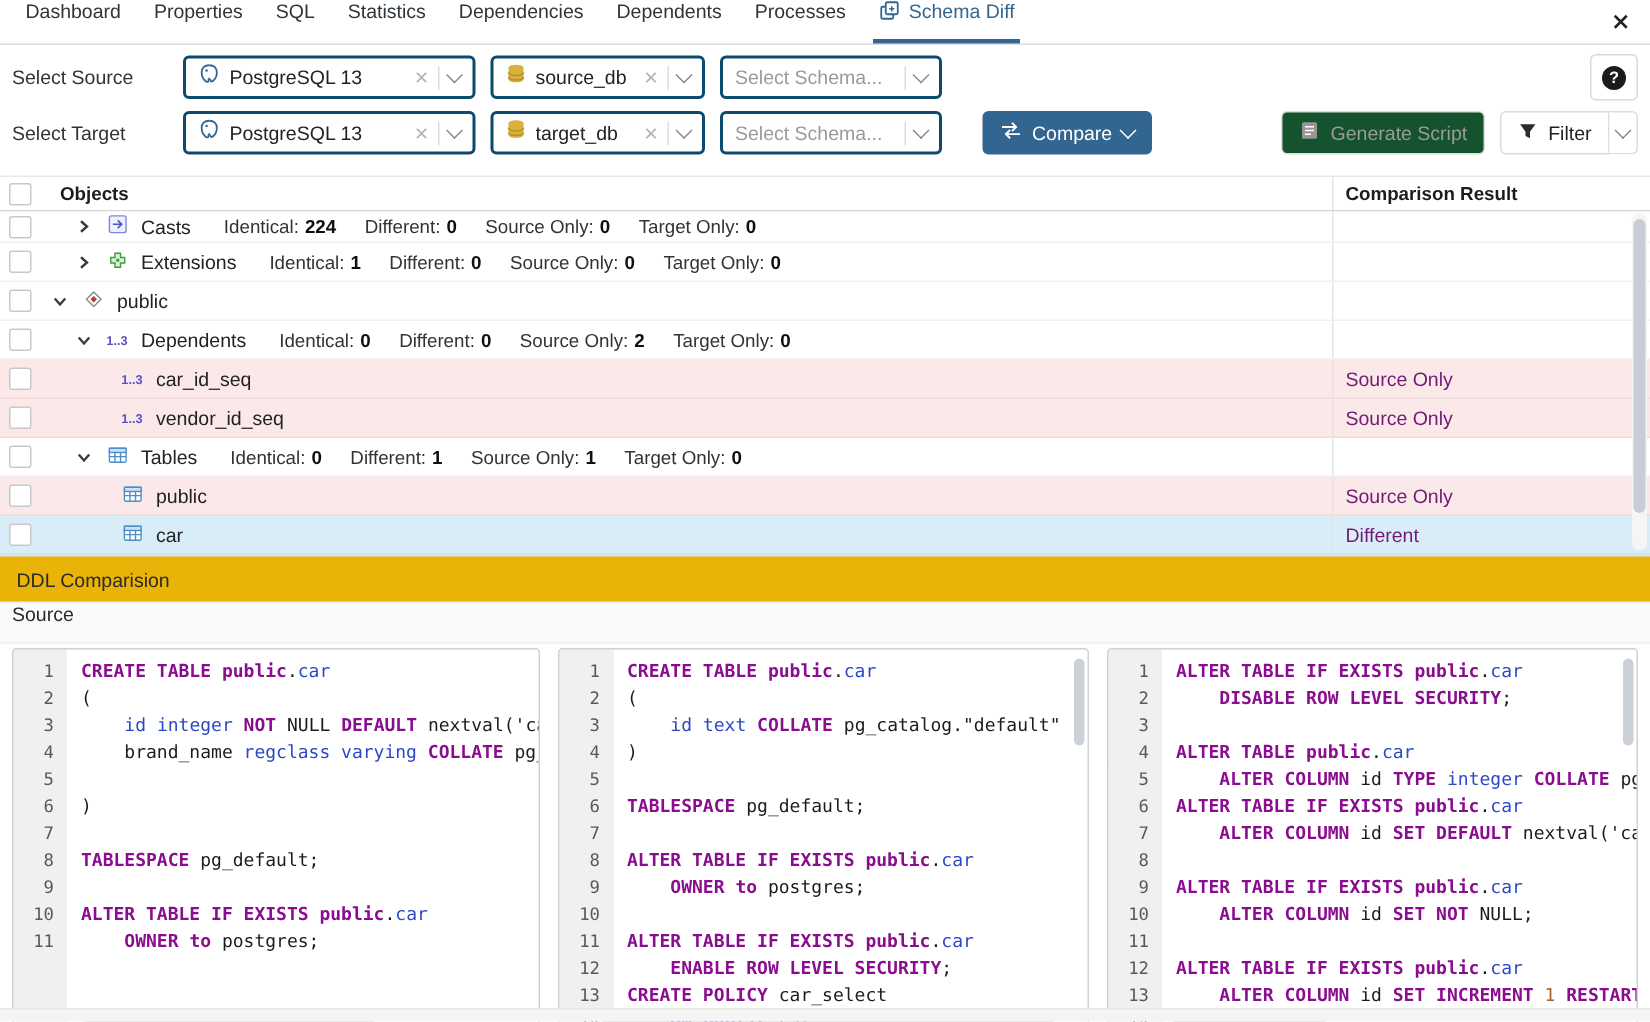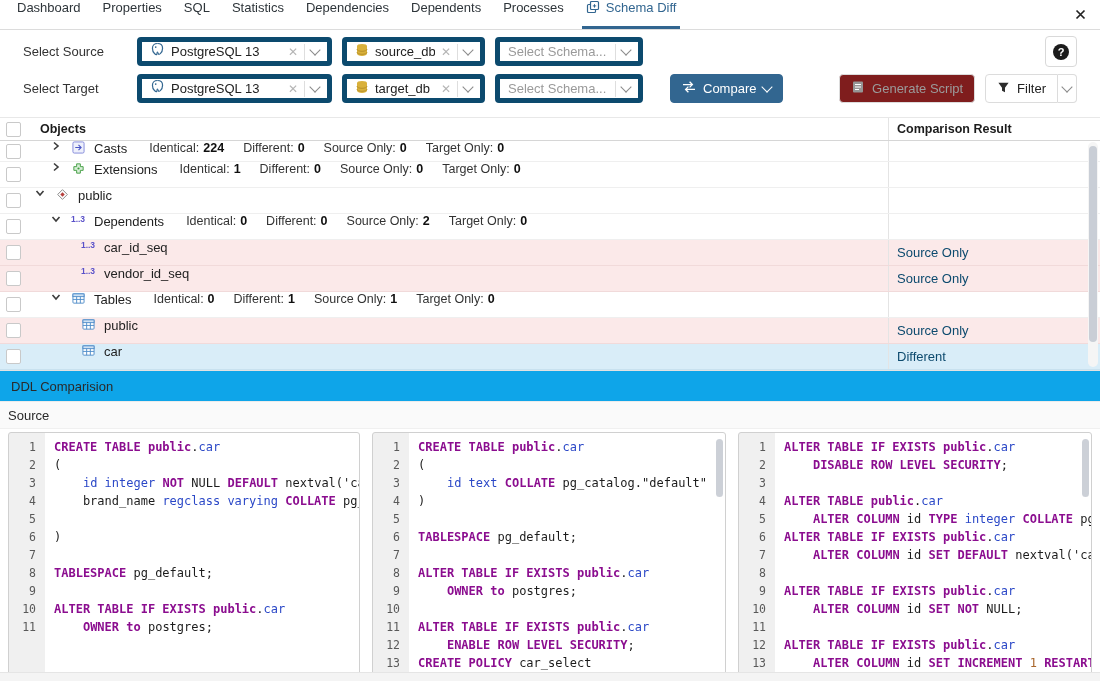--- a/index.html
+++ b/index.html
@@ -7,69 +7,69 @@
        font-family:"Liberation Sans",sans-serif;position:relative}
 
   
   .tabbar{height:29px;display:flex;align-items:stretch;border-bottom:1px solid #dcdcdc;padding:0 6px}
   .tab{display:flex;align-items:flex-start;gap:6px;padding:0 11px;font-size:13px;color:#2e353a;position:relative;cursor:pointer;white-space:nowrap}
   .tab.active{color:#326690}
   .tab.active::after{content:"";position:absolute;left:7px;right:7px;bottom:0;height:3px;background:#326690}
   .close-btn{margin-left:auto;align-self:center;width:20px;height:20px;display:flex;align-items:center;justify-content:center;cursor:pointer;margin-right:4px}
 
   
-  .toolbar{padding:3px 23px 5px}
+  .toolbar{padding:3px 8px 5px}
   .trow{display:flex;align-items:center;height:37px;gap:10px}
   .row-label{width:104px;font-size:13px;color:#333;flex:0 0 104px}
-  .select{height:29px;border:5px solid #0c4a6e;border-radius:4px;display:flex;align-items:center;padding:0 8px;gap:6px;background:#fff;box-sizing:border-box;cursor:pointer}
+  .select{height:29px;border:2px solid #0c4a6e;border-radius:4px;display:flex;align-items:center;padding:0 8px;gap:6px;background:#fff;box-sizing:border-box;cursor:pointer}
   .select .val{font-size:13px;color:#222;flex:1;white-space:nowrap;overflow:hidden}
   .select .ph{color:#9a9a9a}
   .select .clear{color:#b5b5b5;font-size:12px;line-height:1}
   .select .divider{width:1px;height:16px;background:#dedede}
   .chev{width:7px;height:7px;border-right:1.6px solid #8a8a8a;border-bottom:1.6px solid #8a8a8a;transform:rotate(45deg);margin-top:-3px;flex:0 0 auto}
   .sel-server{width:195px}
   .sel-db{width:143px}
   .sel-schema{width:148px}
   .help-btn{margin-left:auto;width:30px;height:29px;border:1px solid #d9d9d9;border-radius:4px;display:flex;align-items:center;justify-content:center;background:#fff;cursor:pointer}
   .help-glyph{width:16px;height:16px;border-radius:50%;background:#1b1b1b;color:#fff;font-size:11px;font-weight:bold;display:flex;align-items:center;justify-content:center}
   .btn{height:29px;border-radius:4px;display:flex;align-items:center;gap:7px;padding:0 11px;font-size:13px;box-sizing:border-box;cursor:pointer}
   .btn-compare{background:#326690;color:#fff;border:1px solid #326690;margin-left:17px}
   .btn-compare .chev{border-color:#fff}
-  .btn-generate{border:1px solid #dcdcdc;color:#9b9b9b;background:#7f1d1d}
+  .btn-generate{border:1px solid #dcdcdc;color:#9b9b9b;background:#14532d}
   .filter-group{display:flex}
   .btn-filter{border:1px solid #dcdcdc;color:#222;background:#fff;border-radius:4px 0 0 4px}
   .filter-dd{width:19px;height:29px;border:1px solid #dcdcdc;border-left:none;border-radius:0 4px 4px 0;display:flex;align-items:center;justify-content:center;background:#fff;box-sizing:border-box;cursor:pointer}
   .spacer{flex:1}
 
   
   .grid{margin-top:5px;border-top:1px solid #e8e8e8;position:relative}
   .gh{display:flex;height:22px;align-items:center;border-bottom:1px solid #d6d6d6;font-size:12.5px;font-weight:bold;color:#1c1c1c;background:#fff}
   .cb-col{flex:0 0 30px;display:flex;align-items:center;padding-left:6px;box-sizing:border-box}
   .checkbox{width:13px;height:13px;border:1px solid #c9c9c9;border-radius:2px;background:#fff;display:inline-block}
-  .obj-col{flex:1;display:flex;align-items:flex-start;gap:6px;overflow:hidden;white-space:nowrap}
+  .obj-col{flex:1;display:flex;align-items:center;gap:6px;overflow:hidden;white-space:nowrap}
   .gh .obj-col{padding-left:10px}
   .res-col{flex:0 0 196px;border-left:1px solid #e4e4e4;padding-left:8px;align-self:stretch;display:flex;align-items:center;box-sizing:border-box}
   .sb-col{flex:0 0 16px}
   .trow-item{display:flex;height:25px;background:#fff;border-bottom:1px solid #efefef;font-size:13px;color:#222;cursor:pointer}
   .trow-item.clipped{height:20px}
   .trow-item.pink{background:#fbe9e9;border-bottom-color:#f1dada}
   .trow-item.blue{background:#d9edf8;border-bottom-color:#c8e1ef}
   .tree-chev{width:16px;flex:0 0 16px;display:flex;align-items:center;justify-content:center}
   .tree-icon{width:16px;flex:0 0 16px;display:flex;align-items:center;justify-content:center}
   .seq-glyph{color:#5a51c9;font-size:8.5px;font-weight:bold;letter-spacing:0}
   .row-lab{margin-left:2px}
   .stats{display:flex;gap:19px;margin-left:16px;font-size:12.5px;color:#333}
   .stat b{color:#0f0f0f;margin-left:4px}
-  .res-text{font-size:13px;color:#0c4a6e}
+  .res-text{font-size:13px;color:#701a75}
   .grid-vsb{position:absolute;right:2px;top:24px;bottom:3px;width:10px;background:#f5f5f5;border-radius:5px}
   .grid-vsb .thumb{position:absolute;top:4px;left:1px;width:8px;height:196px;background:#c9ced6;border-radius:4px}
 
   
-  .ddl-titlebar{height:30px;display:flex;align-items:center;padding:0 11px;border-top:1px solid #e2e2e2;border-bottom:1px solid #ececec;font-size:13px;color:#2a2a2a;background:#0ea5e9}
-  .ddl-heads{display:flex;gap:4px;padding:0 8px;height:26px;align-items:center;background:#fafafa;border-bottom:1px solid #f0f0f0;font-size:13px;color:#2a2a2a}
+  .ddl-titlebar{height:30px;display:flex;align-items:center;padding:0 11px;border-top:1px solid #e2e2e2;border-bottom:1px solid #ececec;font-size:13px;color:#2a2a2a;background:#eab308}
+  .ddl-heads{display:flex;gap:4px;padding:0 8px;height:26px;align-items:flex-start;background:#fafafa;border-bottom:1px solid #f0f0f0;font-size:13px;color:#2a2a2a}
   .ddl-heads .h1{width:352px}
   .ddl-heads .h2{width:354px}
   .ddl-heads .h3{width:354px}
   .panels{display:flex;gap:12px;padding:3px 8px 0}
   .panel{position:relative;height:254px;border:1px solid #d0d0d0;border-radius:3px;overflow:hidden;box-sizing:border-box;padding-top:5px;
          background:linear-gradient(to right,#f0f0f0 0,#f0f0f0 36px,#fff 36px);
          font-family:"DejaVu Sans Mono",monospace;font-size:12px;line-height:18px}
   .panel1{width:352px}.panel2{width:354px}.panel3{width:354px}
   .cl{display:flex}
   .ln{flex:0 0 36px;width:36px;text-align:right;padding-right:9px;box-sizing:border-box;color:#595959;font-size:11.5px}

